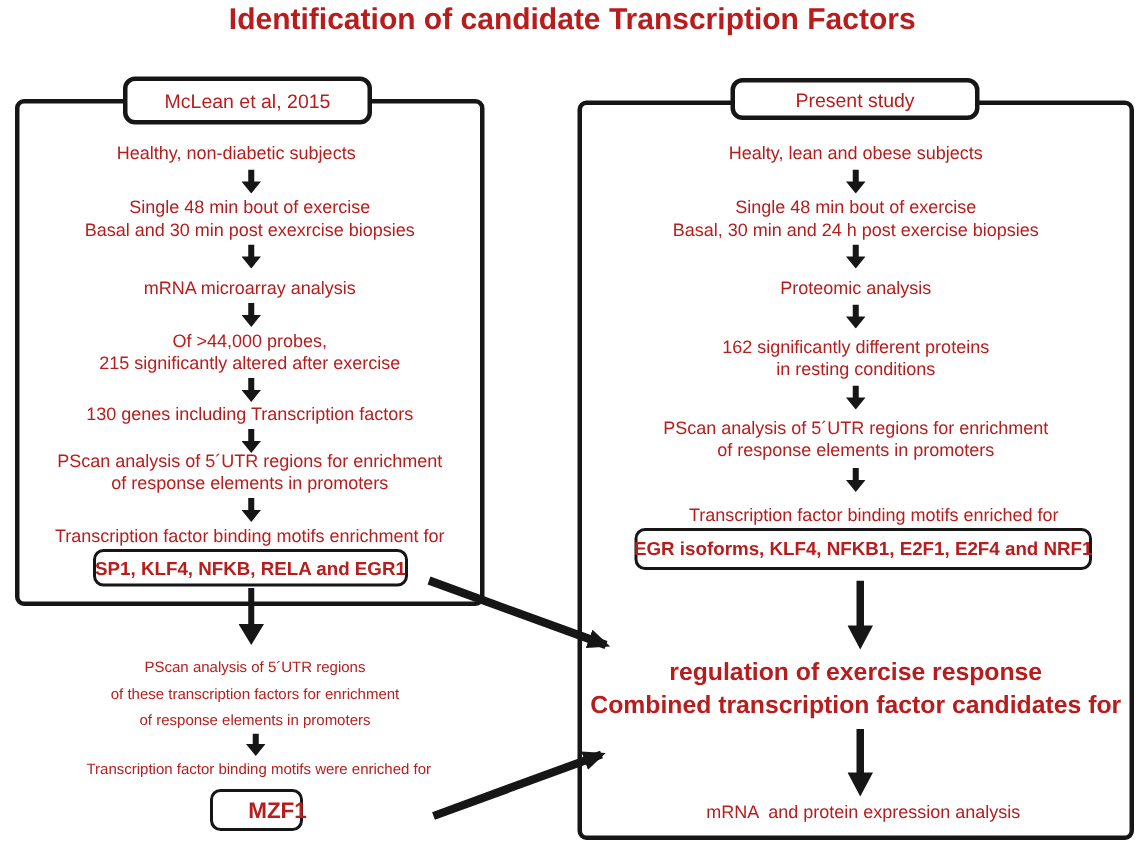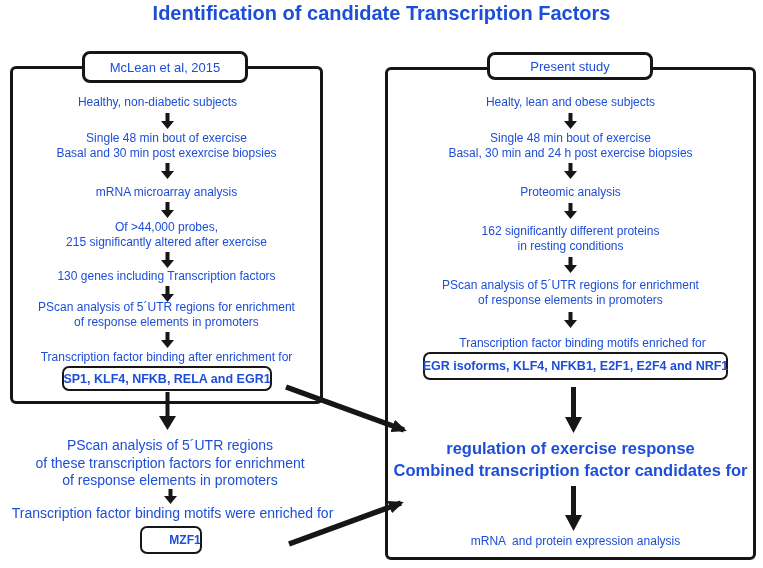--- a/index.html
+++ b/index.html
@@ -1,38 +1,38 @@
 <!DOCTYPE html>
 <html><head>
 <meta charset="utf-8">
 <style>
   html,body { margin:0; padding:0; background:#ffffff; }
   .canvas {
     position:relative; width:763px; height:568px; background:#ffffff;
-    font-family:"Liberation Sans", sans-serif; color:#1d4ed8; overflow:hidden;
+    font-family:"Liberation Sans", sans-serif; color:#b91c1c; overflow:hidden;
   }
   .title {
     position:absolute; top:2px; left:0; width:100%; text-align:center;
     font-size:20px; font-weight:bold; letter-spacing:0px; white-space:nowrap;
   }
   .outer-box {
     position:absolute; border:3px solid #161616; border-radius:6px;
     background:transparent; box-sizing:border-box;
   }
   .label-box {
     position:absolute; border:3px solid #161616; border-radius:8px;
     background:#ffffff; box-sizing:border-box; z-index:3;
     display:flex; align-items:center; justify-content:center;
     font-size:13px; white-space:nowrap;
   }
   .step {
     position:absolute; text-align:center; font-size:12px; line-height:14.5px;
     white-space:nowrap; z-index:2;
   }
-  .step-lg { font-size:14px; line-height:17.5px; }
+  .step-lg { font-size:10px; line-height:17.5px; }
   .result-box {
     position:absolute; border:2px solid #161616; border-radius:7px;
     background:#ffffff; box-sizing:border-box; z-index:2;
     display:flex; align-items:center; justify-content:center;
     font-weight:bold; font-size:12.5px; white-space:nowrap;
   }
   .combined {
     position:absolute; text-align:center; font-weight:bold;
     font-size:16.5px; line-height:21.5px; z-index:2;
   }
@@ -116,21 +116,21 @@
     <div>of response elements in promoters</div>
   </div>
 
   <div class="arr" style="left:161px; top:332px;">
     <svg width="13" height="16" viewBox="0 0 13 16">
         <rect x="4.5" y="0" width="4" height="8.5"></rect>
         <polygon points="0,8 13,8 6.5,16"></polygon>
       </svg>
   </div>
 
-  <div class="step" style="left:10px; top:350px; width:313px;">Transcription factor binding after enrichment for</div>
+  <div class="step" style="left:10px; top:350px; width:313px;">Transcription factor binding motifs enrichment for</div>
 
   <div class="result-box" style="left:62px; top:366px; width:210px; height:25px;">
     <span>SP1, KLF4, NFKB, RELA and EGR1</span>
   </div>
 
   <div class="arr" style="left:159px; top:392px;">
     <svg width="17" height="38" viewBox="0 0 17 38">
         <rect x="6.5" y="0" width="4" height="26"></rect>
         <polygon points="0,24 17,24 8.5,38"></polygon>
       </svg>
@@ -144,21 +144,21 @@
 
   <div class="arr" style="left:164px; top:489px;">
     <svg width="13" height="15" viewBox="0 0 13 15">
         <rect x="4.5" y="0" width="4" height="8"></rect>
         <polygon points="0,7 13,7 6.5,15"></polygon>
       </svg>
   </div>
 
   <div class="step step-lg" style="left:0px; top:505px; width:345px;">Transcription factor binding motifs were enriched for</div>
 
-  <div class="result-box" style="left:140px; top:526px; width:62px; height:28px; font-size:12px;padding-left:28px;">
+  <div class="result-box" style="left:140px; top:526px; width:62px; height:28px; font-size:15px;padding-left:28px;">
     <span>MZF1</span>
   </div>
 
   <div class="outer-box" style="left:385px; top:67px; width:371px; height:493px;"></div>
   <div class="label-box" style="left:487px; top:52px; width:166px; height:28px;">
     <span>Present study</span>
   </div>
 
   <div class="step" style="left:385px; top:95px; width:371px;">Healty, lean and obese subjects</div>
 

